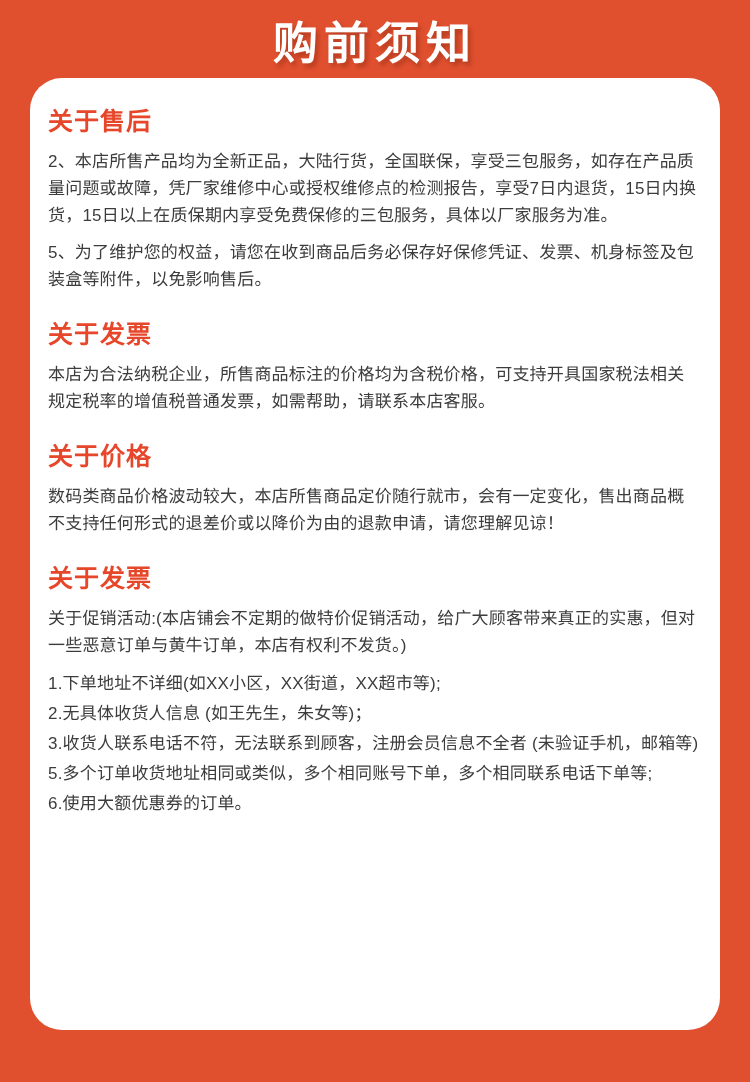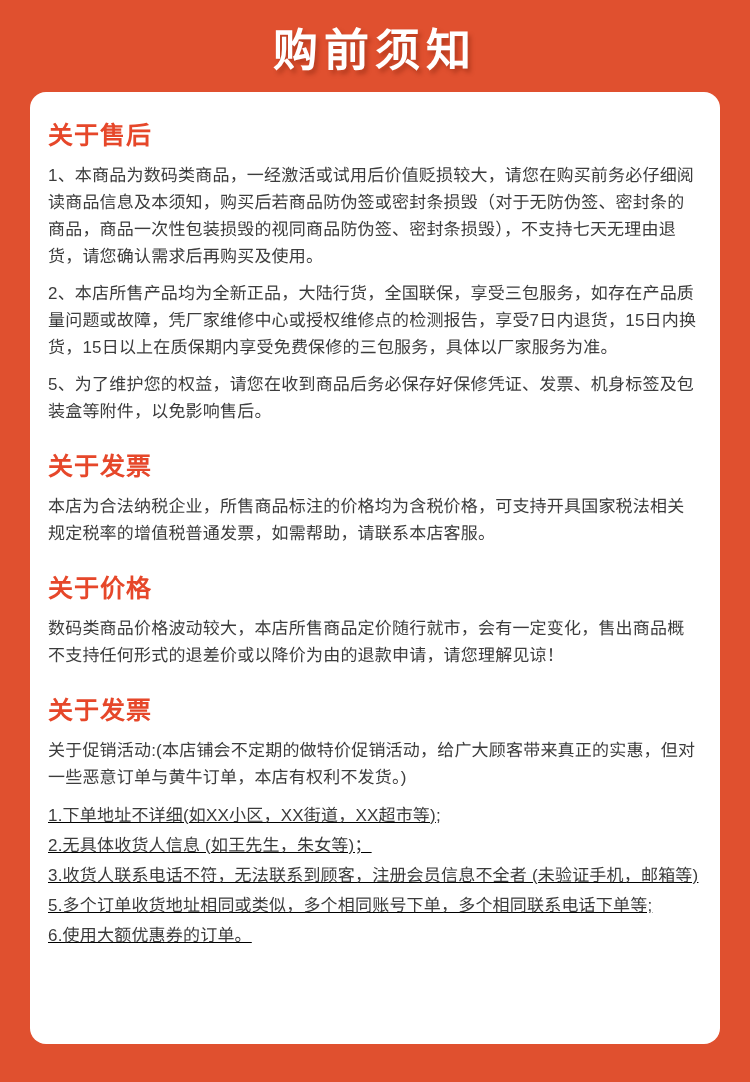--- a/index.html
+++ b/index.html
@@ -12,37 +12,37 @@
   * { box-sizing: border-box; }
   html, body { margin: 0; padding: 0; }
   body {
     width: 750px;
     height: 1082px;
     background: var(--background);
     font-family: "Liberation Sans", "DejaVu Sans", sans-serif;
     overflow: hidden;
   }
   .page-header {
-    height: 92px;
+    height: 78px;
     display: flex;
     align-items: center;
     justify-content: center;
   }
   .page-title {
     margin: 0;
     color: var(--title-text);
     font-size: 45px;
     font-weight: 700;
     letter-spacing: 6px;
     text-shadow: 3px 4px 4px rgba(110, 25, 5, 0.35);
   }
   .card {
     margin: 0 30px;
     background: var(--card);
-    border-radius: 16px;
+    border-radius: 32px;
     min-height: 952px;
     padding: 26px 20px 34px 18px;
   }
   .section-heading {
     margin: 26px 0 12px 0;
     color: var(--heading);
     font-size: 25px;
     font-weight: 700;
     letter-spacing: 1px;
     line-height: 1.2;
@@ -54,21 +54,20 @@
     margin: 0 0 10px 0;
     color: var(--body-text);
     font-size: 17px;
     line-height: 27px;
     letter-spacing: 0.2px;
   }
   .limit-list {
     list-style: none;
     margin: 2px 0 0 0;
     padding: 0;
-    text-decoration: underline;
   }
   .limit-list li {
     color: var(--body-text);
     font-size: 17px;
     line-height: 30px;
     letter-spacing: 0.2px;
   }
 </style>
 </head>
 <body>
@@ -76,21 +75,20 @@
 <div class="page">
 
   <header class="page-header">
     <h1 class="page-title">购前须知</h1>
   </header>
 
   <main class="card">
 
     <section>
       <h2 class="section-heading">关于售后</h2>
-      <p class="body-paragraph">1、本商品为数码类商品，一经激活或试用后价值贬损较大，请您在购买前务必仔细阅读商品信息及本须知，购买后若商品防伪签或密封条损毁（对于无防伪签、密封条的商品，商品一次性包装损毁的视同商品防伪签、密封条损毁），不支持七天无理由退货，请您确认需求后再购买及使用。</p>
       <p class="body-paragraph">2、本店所售产品均为全新正品，大陆行货，全国联保，享受三包服务，如存在产品质量问题或故障，凭厂家维修中心或授权维修点的检测报告，享受7日内退货，15日内换货，15日以上在质保期内享受免费保修的三包服务，具体以厂家服务为准。</p>
       <p class="body-paragraph">5、为了维护您的权益，请您在收到商品后务必保存好保修凭证、发票、机身标签及包装盒等附件，以免影响售后。</p>
     </section>
 
     <section>
       <h2 class="section-heading">关于发票</h2>
       <p class="body-paragraph">本店为合法纳税企业，所售商品标注的价格均为含税价格，可支持开具国家税法相关规定税率的增值税普通发票，如需帮助，请联系本店客服。</p>
     </section>
 
     <section>

